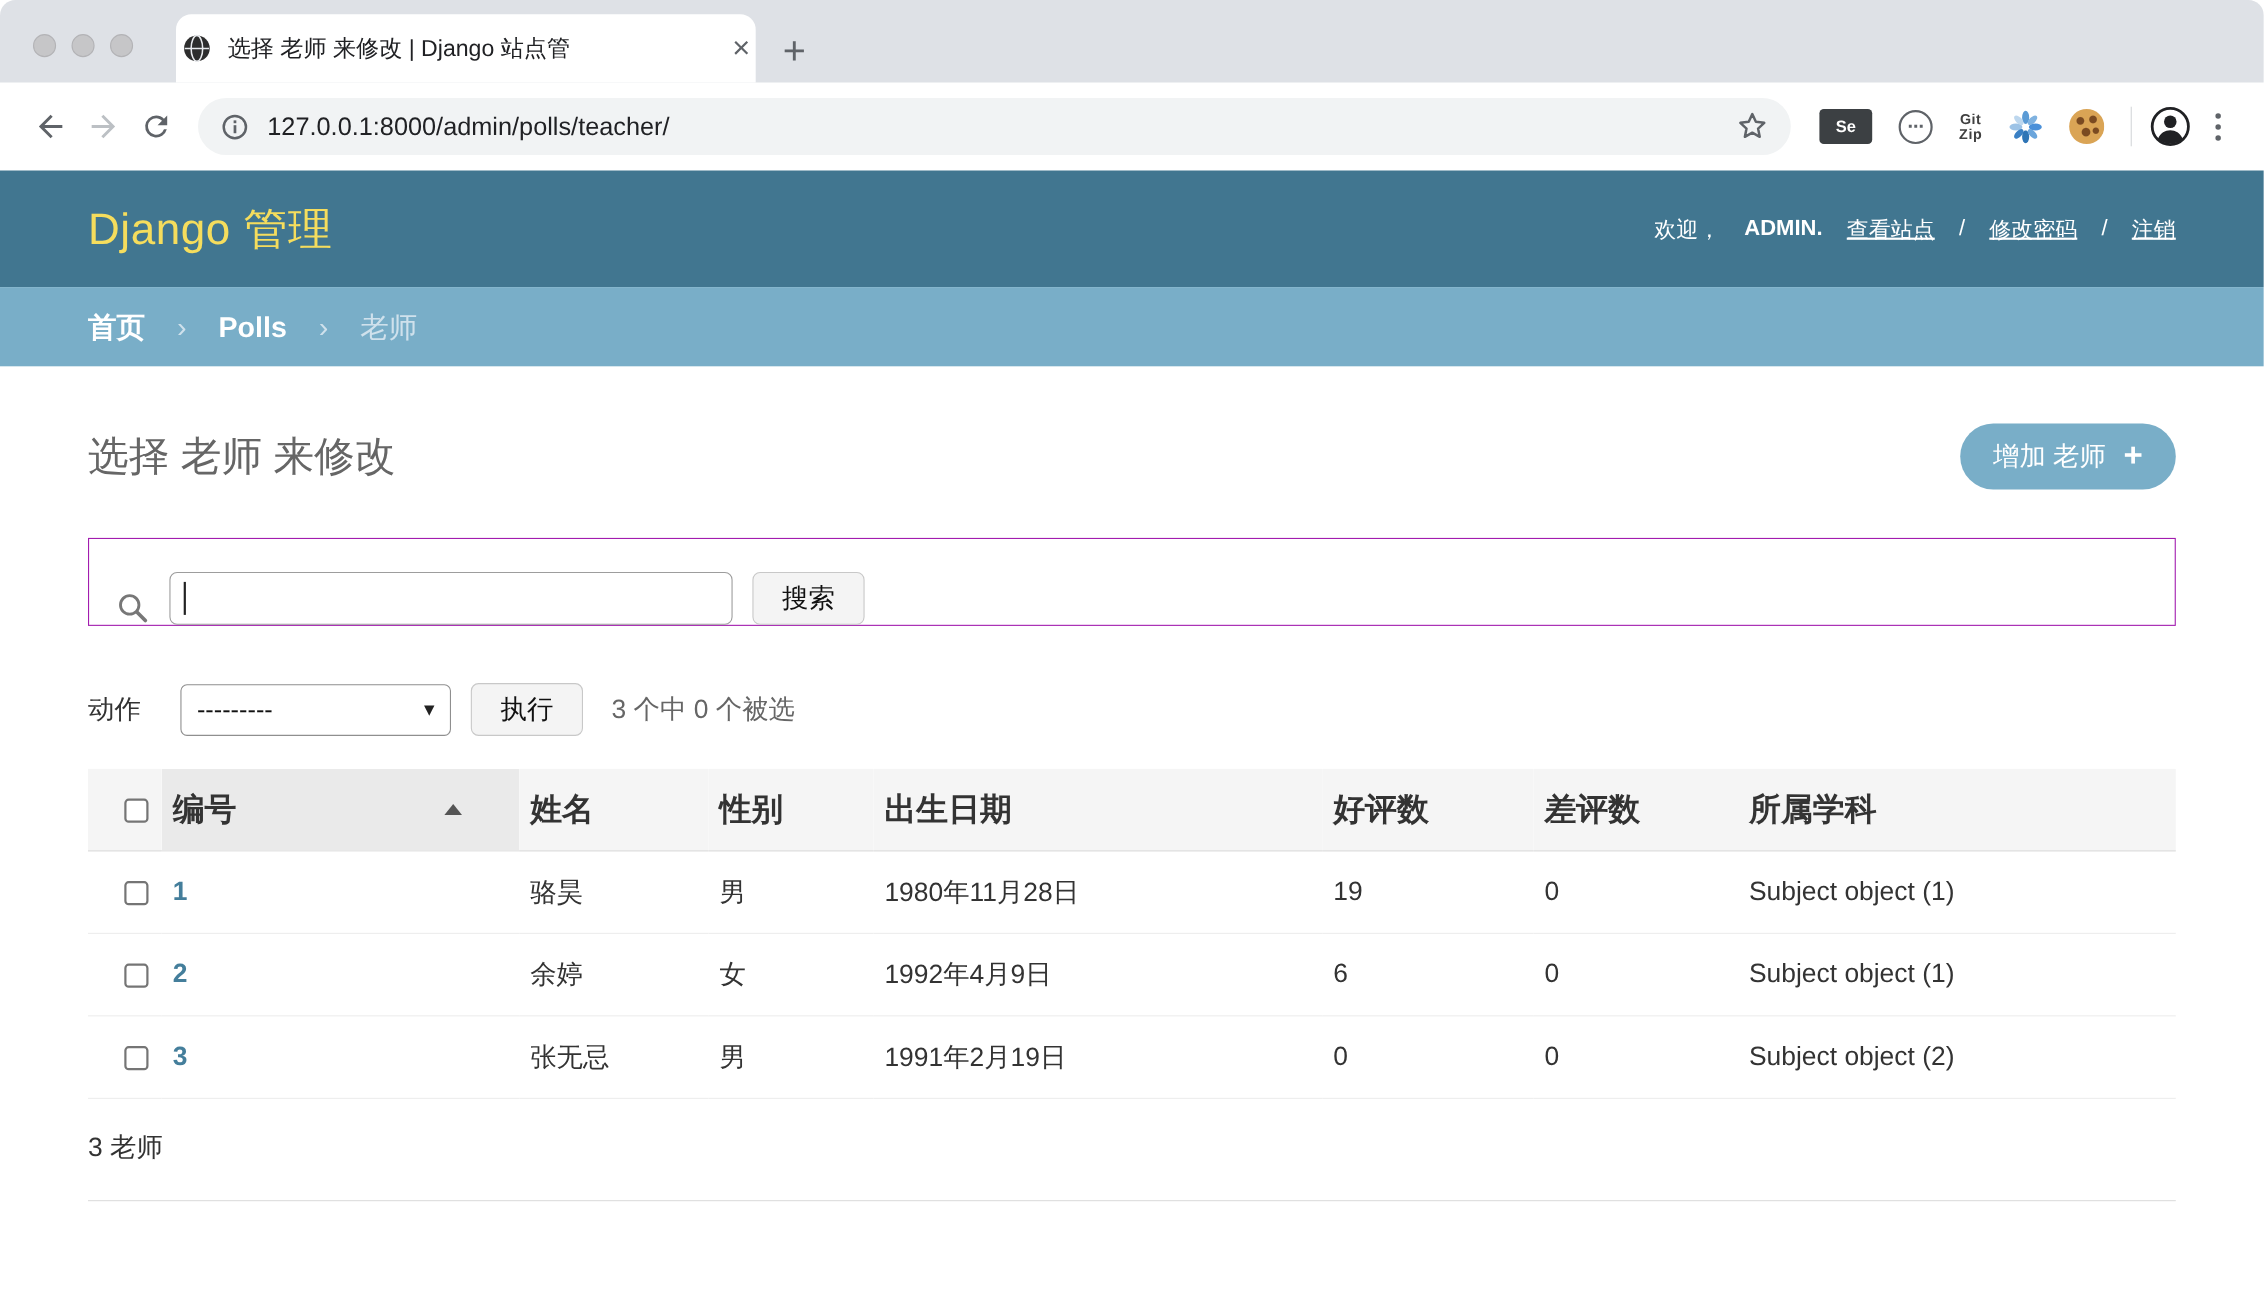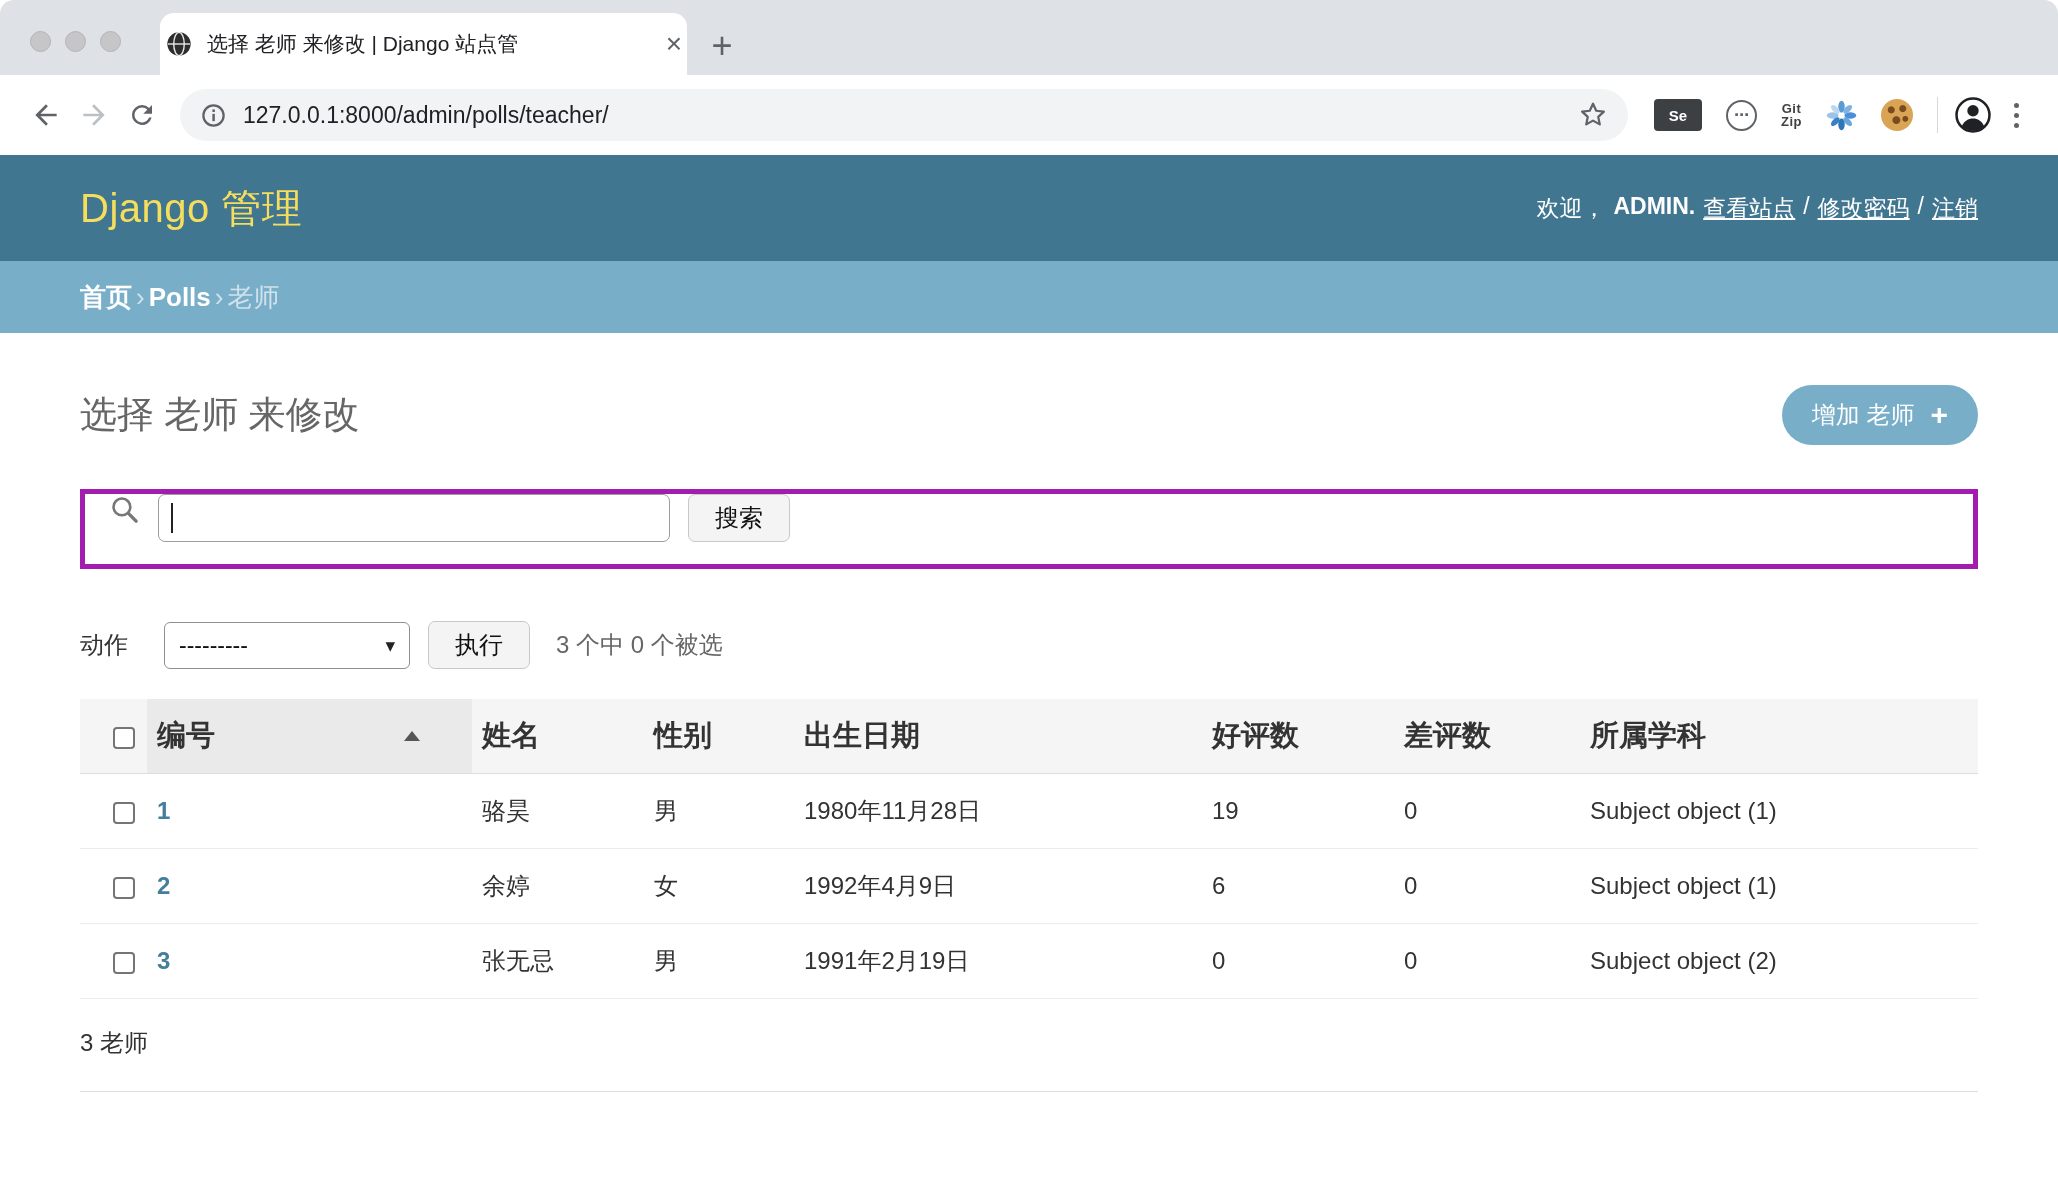--- a/index.html
+++ b/index.html
@@ -35,39 +35,39 @@
                radial-gradient(circle at 76% 62%,#7a4a21 2.4px,transparent 3.4px),#daa455}
   .tb-divider{width:1px;height:36px;background:#d5d7da;margin:0 12px}
   .avatar-btn{width:46px;height:46px;display:flex;align-items:center;justify-content:center;border-radius:50%}
   .kebab{display:flex;flex-direction:column;gap:5px;align-items:center;width:40px;padding:6px 0}
   .kebab i{width:5px;height:5px;border-radius:50%;background:#5f6368}
 
   
   .dj-header{height:106px;background:var(--header-bg,#417690);display:flex;align-items:center;
     justify-content:space-between;padding:0 80px}
   .brand{font-size:40px;color:var(--brand-yellow,#f5dd5d);font-weight:400;text-decoration:none;letter-spacing:.5px}
-  .user-tools{font-size:23px;color:#fff;display:flex;align-items:flex-start;gap:8px}
+  .user-tools{font-size:20px;color:#fff;display:flex;align-items:center;gap:22px}
   .user-tools .uname{font-weight:700}
   .user-tools a{color:#fff;text-decoration:underline}
 
   .breadcrumbs{height:72px;background:var(--accent,#79aec8);display:flex;align-items:center;
-    padding:0 80px;font-size:26px;gap:4px}
+    padding:0 80px;font-size:26px;gap:29px}
   .breadcrumbs a{color:#fff;text-decoration:none;font-weight:600}
   .breadcrumbs .sep{color:#cfe1ec}
   .breadcrumbs .current{color:#cfe1ec}
 
   
   .content{padding:0 80px}
   .title-row{margin-top:52px;display:flex;align-items:center;justify-content:space-between}
   .page-title{font-size:37px;color:#666;font-weight:400}
   .add-btn{height:60px;background:var(--accent,#79aec8);color:#fff;border:none;border-radius:30px;
     font-size:24px;padding:0 30px;display:flex;align-items:center;gap:16px;font-family:inherit}
   .add-btn .plus{font-size:30px;font-weight:700;line-height:1}
 
-  .search-panel{margin-top:44px;border:5px solid #a21caf;height:80px;display:flex;align-items:flex-start;
+  .search-panel{margin-top:44px;border:1px solid #a21caf;height:80px;display:flex;align-items:flex-end;
     padding:0 24px;gap:18px}
   .search-wrap{position:relative;display:inline-block}
   .search-input{width:512px;height:48px;border:1px solid #9d9d9d;border-radius:7px;font-size:24px;
     padding:0 12px;font-family:inherit;outline:none;background:#fff}
   .caret{position:absolute;left:13px;top:9px;width:2px;height:30px;background:#222}
   .btn{height:48px;padding:0 26px;background:#f4f4f4;border:1px solid #c8c8c8;border-radius:7px;
     font-size:24px;color:#111;font-family:inherit;display:inline-flex;align-items:center}
 
   .actions-row{margin-top:52px;display:flex;align-items:center}
   .actions-label{font-size:24px;color:#333;margin-right:36px}

